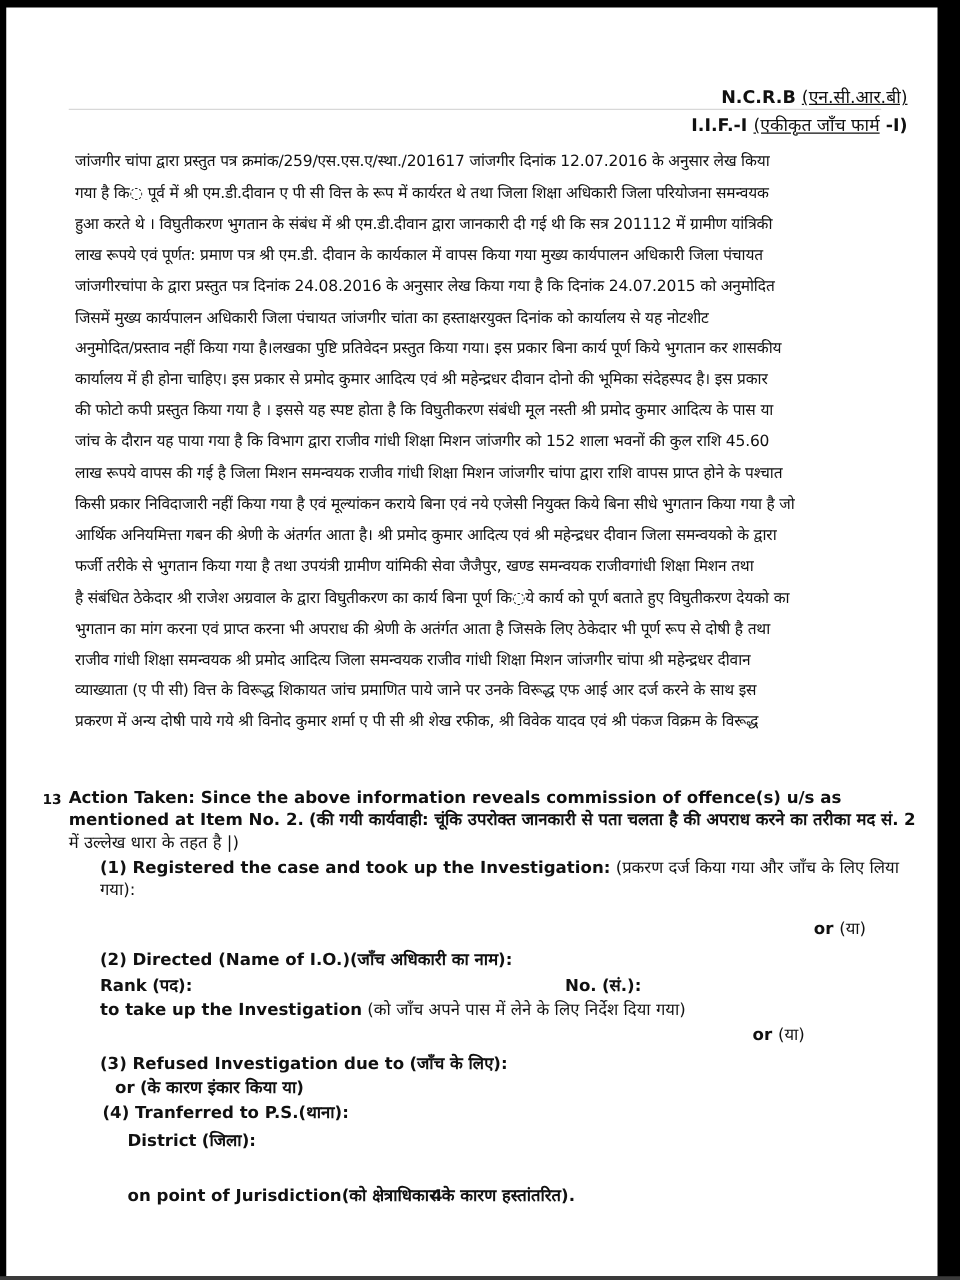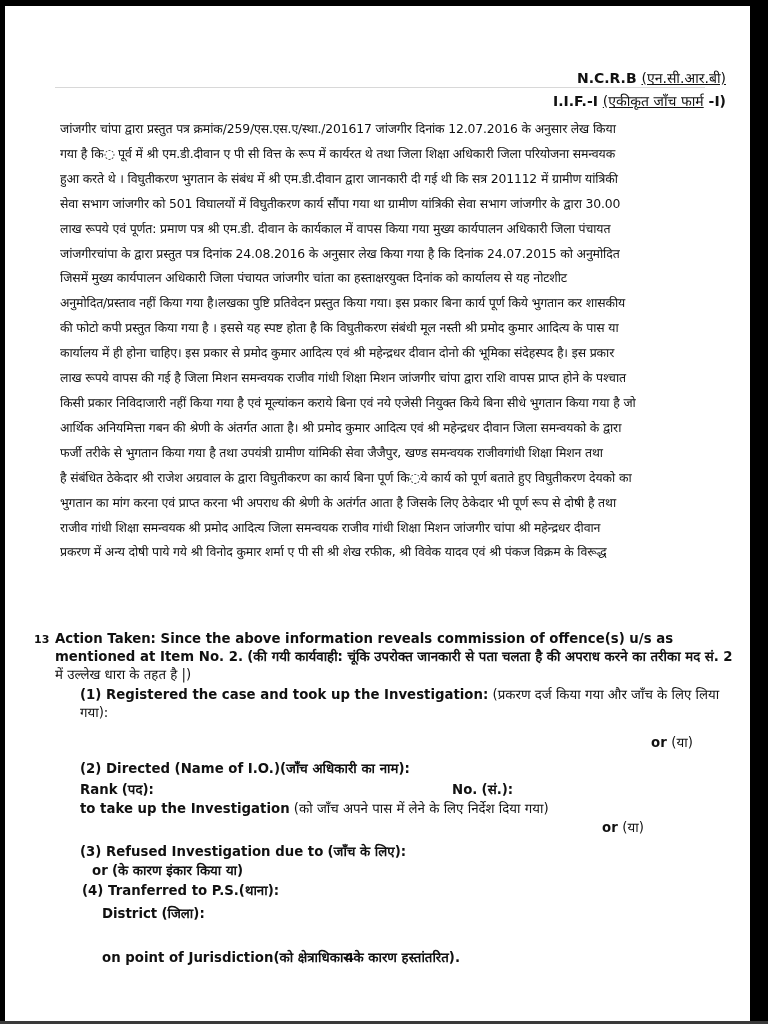--- a/index.html
+++ b/index.html
@@ -45,34 +45,35 @@
 <div class="hdr hdr2">
   <span>I.I.F.-I</span>
   <span class="hi">(एकीकृत जाँच फार्म</span>
   <span>-I)</span>
 </div>
 
 <div class="body-text">
   <span class="ln">जांजगीर चांपा द्वारा प्रस्तुत पत्र क्रमांक/259/एस.एस.ए/स्था./201617 जांजगीर दिनांक 12.07.2016 के अनुसार लेख किया</span>
   <span class="ln">गया है कि◌ पूर्व में श्री एम.डी.दीवान ए पी सी  वित्त के रूप में कार्यरत थे तथा जिला शिक्षा अधिकारी जिला परियोजना समन्वयक</span>
   <span class="ln">हुआ करते थे । विघुतीकरण भुगतान के संबंध में श्री एम.डी.दीवान द्वारा जानकारी दी गई थी कि सत्र 201112 में ग्रामीण यांत्रिकी</span>
-  <span class="ln">सेवा सभाग जांजगीर को 501 विघालयों में  विघुतीकरण कार्य सौंपा गया था ग्रामीण यांत्रिकी सेवा सभाग जांजगीर के द्वारा 30.00</span>
   <span class="ln">लाख रूपये एवं पूर्णत: प्रमाण पत्र श्री एम.डी. दीवान के कार्यकाल में वापस किया गया मुख्य कार्यपालन अधिकारी जिला पंचायत</span>
   <span class="ln">जांजगीरचांपा के द्वारा प्रस्तुत पत्र दिनांक 24.08.2016 के अनुसार लेख किया गया है कि दिनांक 24.07.2015 को अनुमोदित</span>
   <span class="ln">जिसमें मुख्य कार्यपालन अधिकारी जिला पंचायत जांजगीर चांता का हस्ताक्षरयुक्त दिनांक को कार्यालय से यह नोटशीट</span>
   <span class="ln">अनुमोदित/प्रस्ताव नहीं किया गया है।लखका पुष्टि प्रतिवेदन प्रस्तुत किया गया। इस प्रकार बिना कार्य पूर्ण किये भुगतान कर शासकीय</span>
+  <span class="ln">कार्यालय में ही होना चाहिए। इस प्रकार से प्रमोद कुमार आदित्य एवं श्री महेन्द्रधर दीवान दोनो की भूमिका संदेहस्पद है। इस प्रकार</span>
   <span class="ln">की फोटो कपी प्रस्तुत किया गया है । इससे यह स्पष्ट होता है कि विघुतीकरण संबंधी मूल नस्ती श्री प्रमोद कुमार आदित्य के पास या</span>
-  <span class="ln">कार्यालय में ही होना चाहिए। इस प्रकार से प्रमोद कुमार आदित्य एवं श्री महेन्द्रधर दीवान दोनो की भूमिका संदेहस्पद है। इस प्रकार</span>
+  <span class="ln">जांच के दौरान यह पाया गया है कि विभाग द्वारा राजीव गांधी शिक्षा मिशन जांजगीर को 152 शाला भवनों की कुल राशि 45.60</span>
   <span class="ln">लाख रूपये वापस की गई है जिला मिशन समन्वयक राजीव गांधी शिक्षा मिशन जांजगीर चांपा द्वारा राशि वापस प्राप्त होने के पश्चात</span>
   <span class="ln">किसी प्रकार निविदाजारी नहीं किया गया है एवं मूल्यांकन कराये बिना एवं नये एजेसी नियुक्त किये बिना सीधे भुगतान किया गया है जो</span>
   <span class="ln">आर्थिक अनियमित्ता गबन की श्रेणी के अंतर्गत आता है। श्री प्रमोद कुमार आदित्य एवं श्री महेन्द्रधर दीवान जिला समन्वयको के द्वारा</span>
   <span class="ln">फर्जी तरीके से भुगतान किया गया है तथा उपयंत्री ग्रामीण यांमिकी सेवा जैजैपुर, खण्ड समन्वयक राजीवगांधी शिक्षा मिशन तथा</span>
   <span class="ln">है संबंधित ठेकेदार श्री राजेश अग्रवाल के द्वारा विघुतीकरण का कार्य बिना पूर्ण कि◌ये कार्य को पूर्ण बताते हुए विघुतीकरण देयको का</span>
   <span class="ln">भुगतान का मांग करना एवं प्राप्त करना भी अपराध की श्रेणी के अतंर्गत आता है जिसके लिए ठेकेदार भी पूर्ण रूप से दोषी है तथा</span>
   <span class="ln">राजीव गांधी शिक्षा समन्वयक श्री प्रमोद आदित्य जिला समन्वयक राजीव गांधी शिक्षा मिशन जांजगीर चांपा श्री महेन्द्रधर दीवान</span>
+  <span class="ln">व्याख्याता (ए पी सी) वित्त के विरूद्ध शिकायत जांच प्रमाणित पाये जाने पर उनके विरूद्ध एफ आई आर दर्ज करने के साथ इस</span>
   <span class="ln">प्रकरण में अन्य दोषी पाये गये श्री विनोद कुमार शर्मा ए पी सी श्री शेख रफीक, श्री विवेक यादव एवं श्री पंकज विक्रम के विरूद्ध</span>
 </div>
 
 <div class="item13">
   <span class="num">13</span>
   <div class="txt">
     <span class="b">Action Taken:  Since the above information reveals commission of offence(s) u/s as mentioned at Item No. 2.</span>
     <span class="b">(की गयी कार्यवाही: चूंकि उपरोक्त जानकारी से पता चलता है की अपराध करने का तरीका मद सं.</span>
     <span class="b">2</span>
     <span>में उल्लेख धारा के तहत है |)</span>

